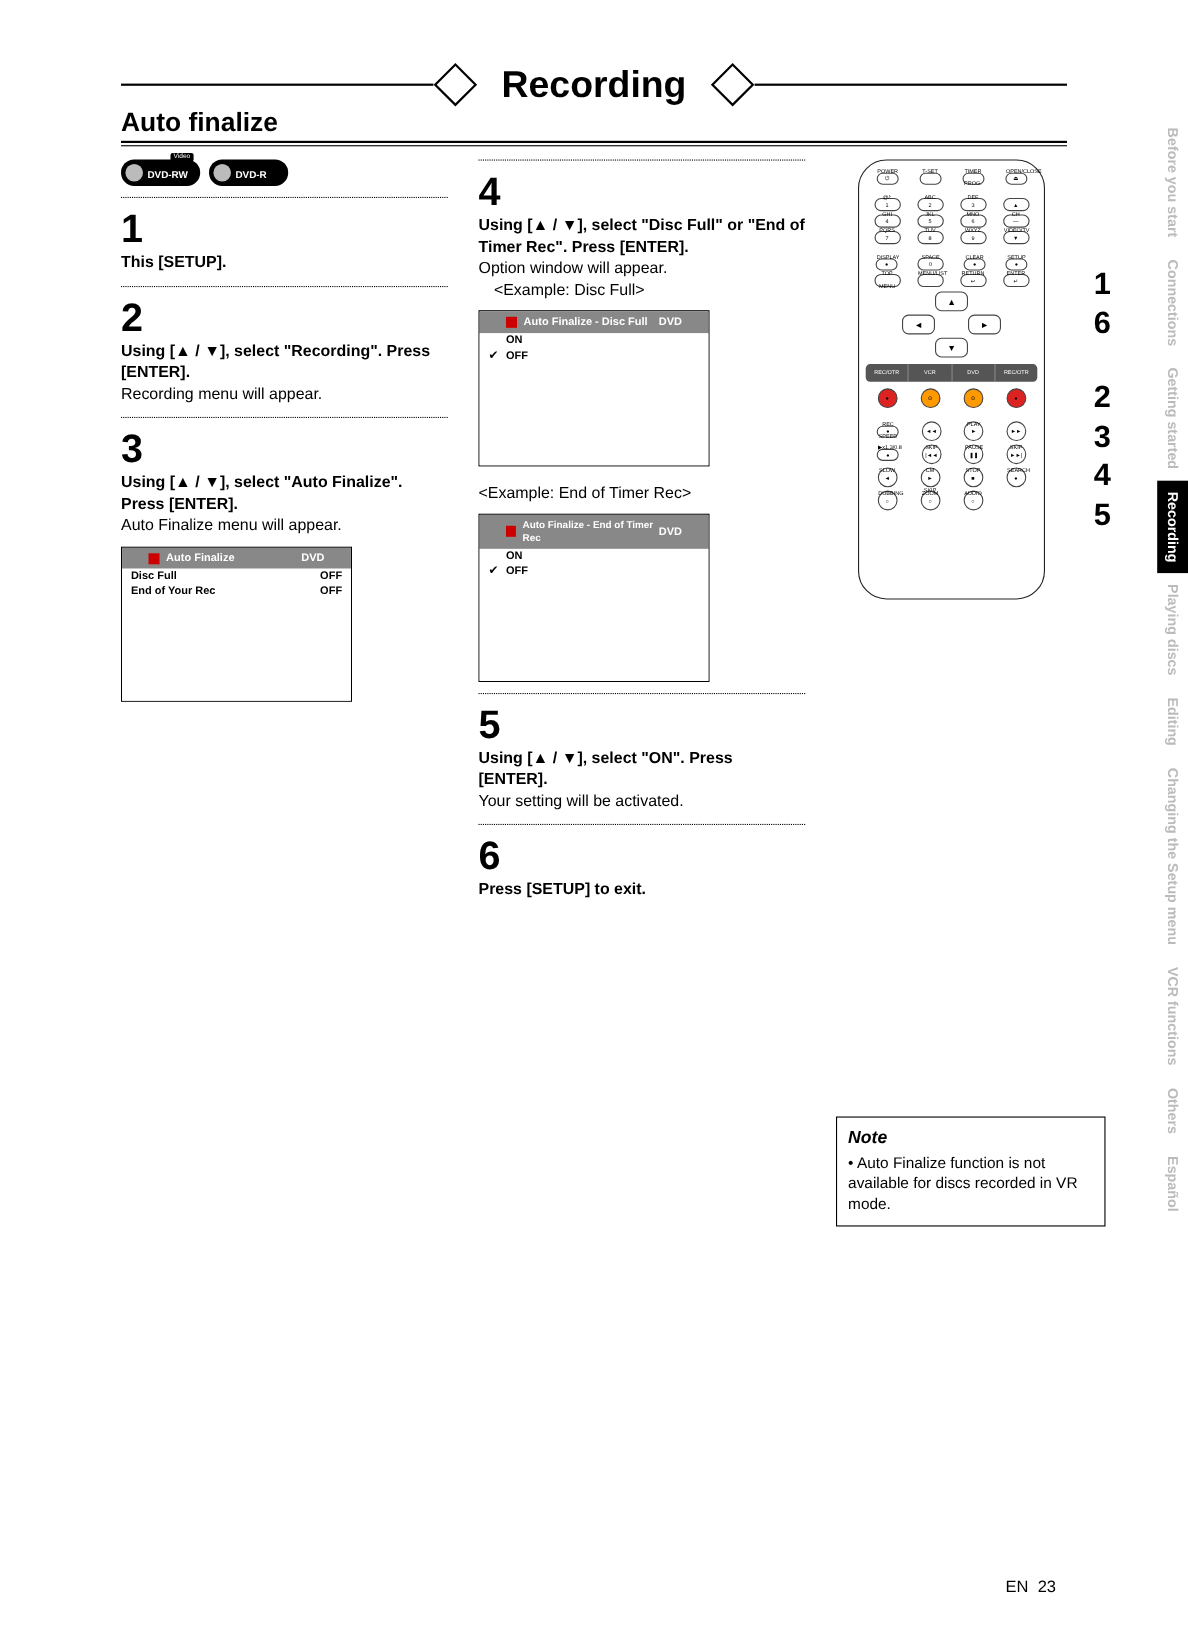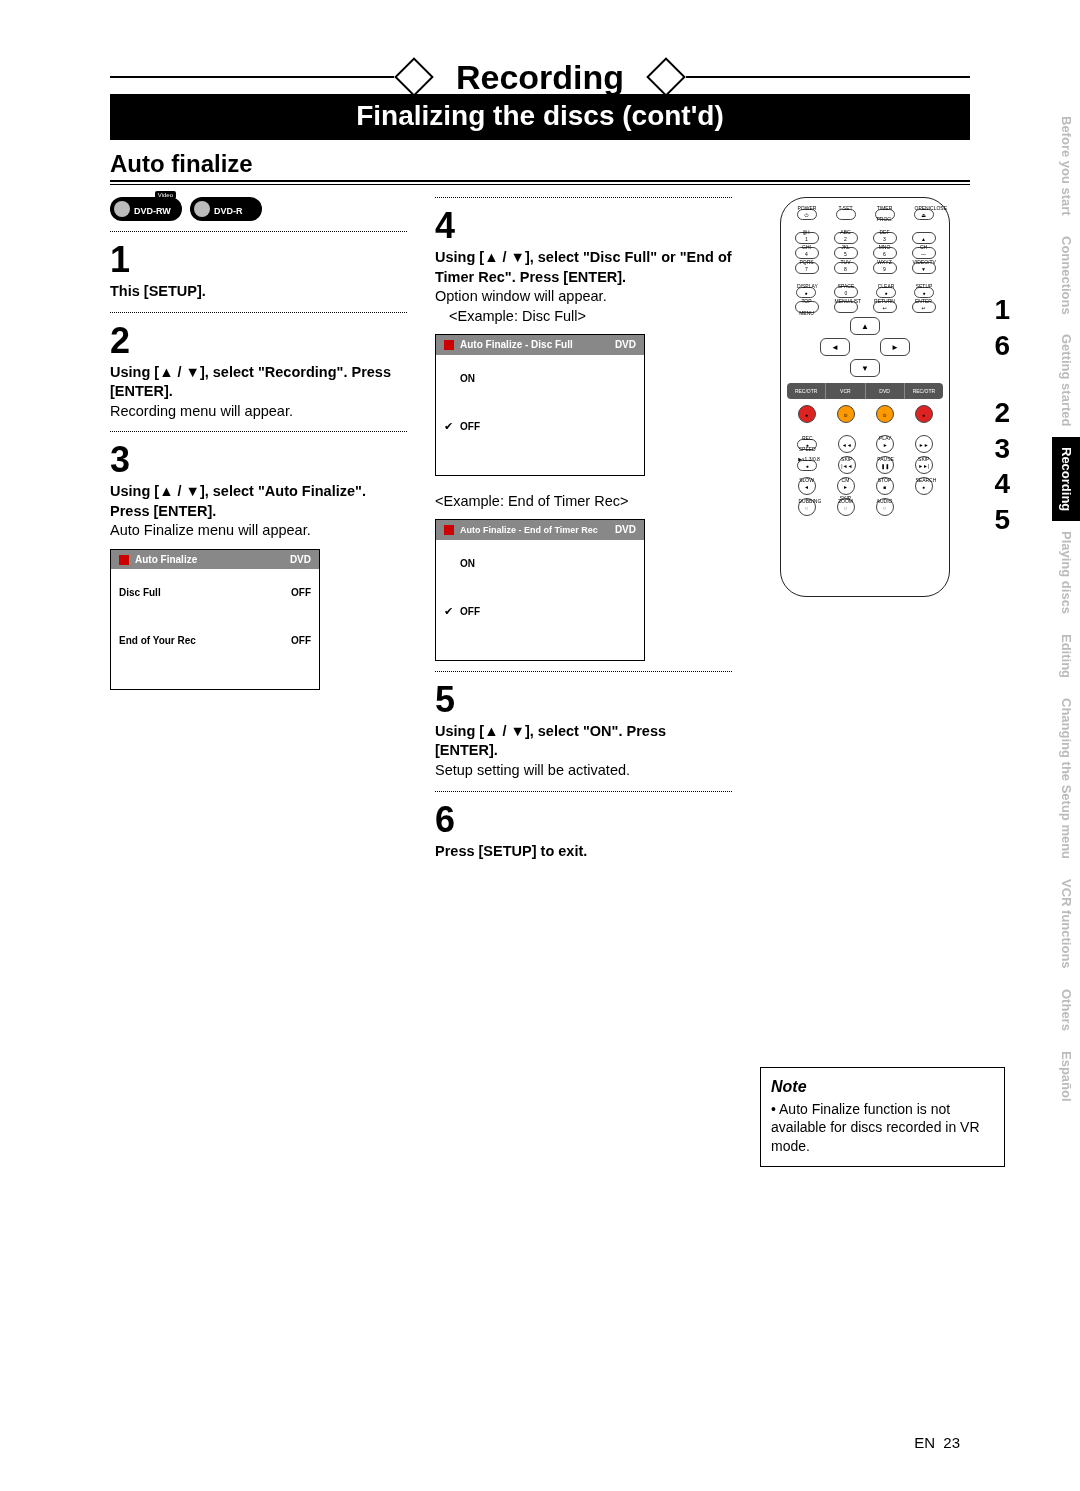--- a/index.html
+++ b/index.html
@@ -144,34 +144,34 @@
     border: 1px solid #000;
     margin: 8px 0 4px 0;
     font-size: 10px;
     width: 210px;
   }
   .osd-title {
     background: #888;
     color: #fff;
     display: flex;
     align-items: center;
-    padding: 3px 8px;
+    padding: 3px 24px;
   }
   .osd-title .sq {
     width: 10px; height: 10px;
     background: #c00;
     margin-right: 6px;
   }
   .osd-title .dvd {
     margin-left: auto;
     font-weight: bold;
   }
   .osd-row {
     display: flex;
-    padding: 17px 8px;
+    padding: 0 8px;
     align-items: center;
   }
   .osd-row .chk {
     width: 12px;
     font-size: 11px;
     margin-right: 4px;
   }
   .osd-row .label { flex: 1; font-weight: bold; }
   .osd-row .val { font-weight: bold; }
   .osd-body { min-height: 90px; background: #fff; }
@@ -288,21 +288,20 @@
 <body>
 
 <div class="page">
 
   <div class="header-banner">
     <div class="banner-line">
       <span class="diamond-left"></span>
       <span class="main-title">Recording</span>
       <span class="diamond-right"></span>
     </div>
-    <div class="sub-title-bar">Finalizing the discs (cont'd)</div>
   </div>
 
   <div class="section-heading">Auto finalize</div>
   <div class="section-underline"></div>
 
   <div class="content">
 
     <div class="col">
       <div class="disc-badges">
         <div class="badge">
@@ -384,21 +383,21 @@
           <div class="osd-row">
             <span class="chk">✔</span>
             <span class="label">OFF</span>
           </div>
         </div>
       </div>
 
       <div class="dotted"></div>
       <div class="step-num">5</div>
       <div class="bold">Using [▲ / ▼], select "ON". Press [ENTER].</div>
-      <div>Setup setting will be activated.</div>
+      <div>Your setting will be activated.</div>
       <div class="dotted"></div>
 
       <div class="step-num">6</div>
       <div class="bold">Press [SETUP] to exit.</div>
     </div>
 
     <div class="col-remote">
       <div class="remote">
         <div style="height:8px"></div>
         <div class="row">

